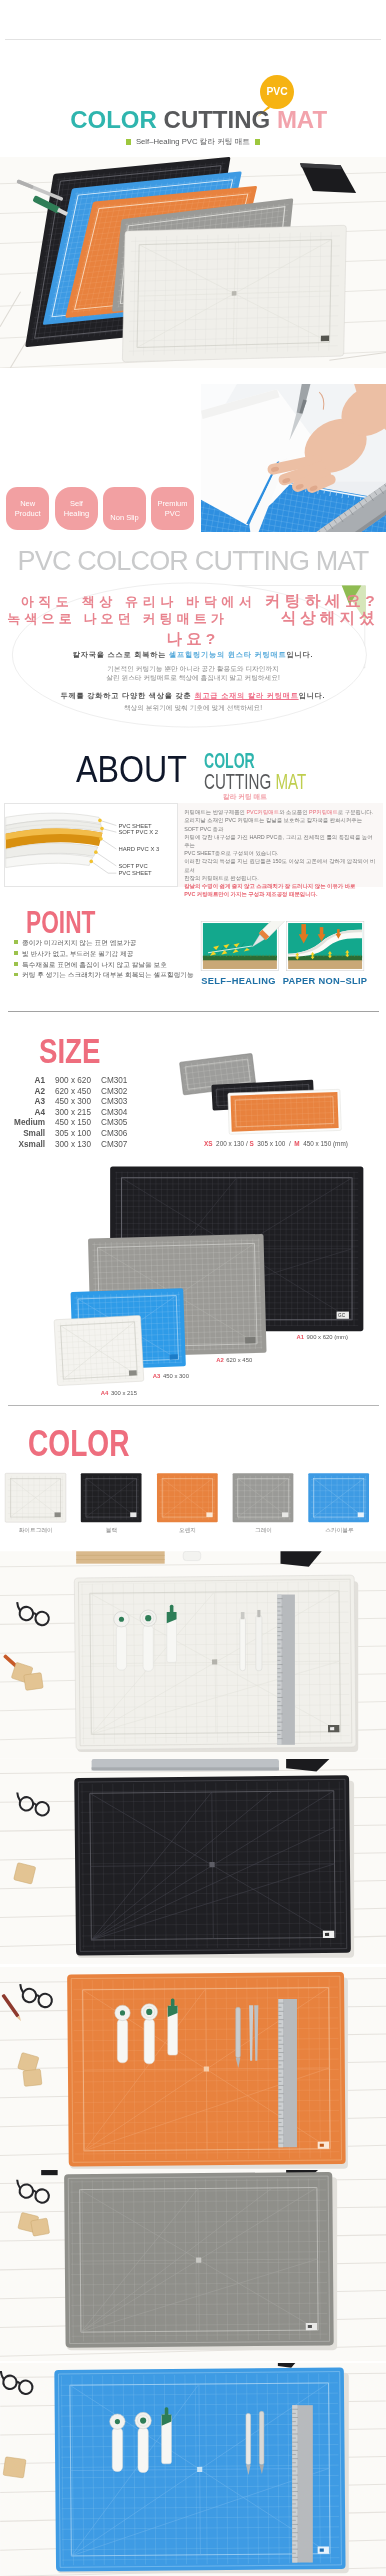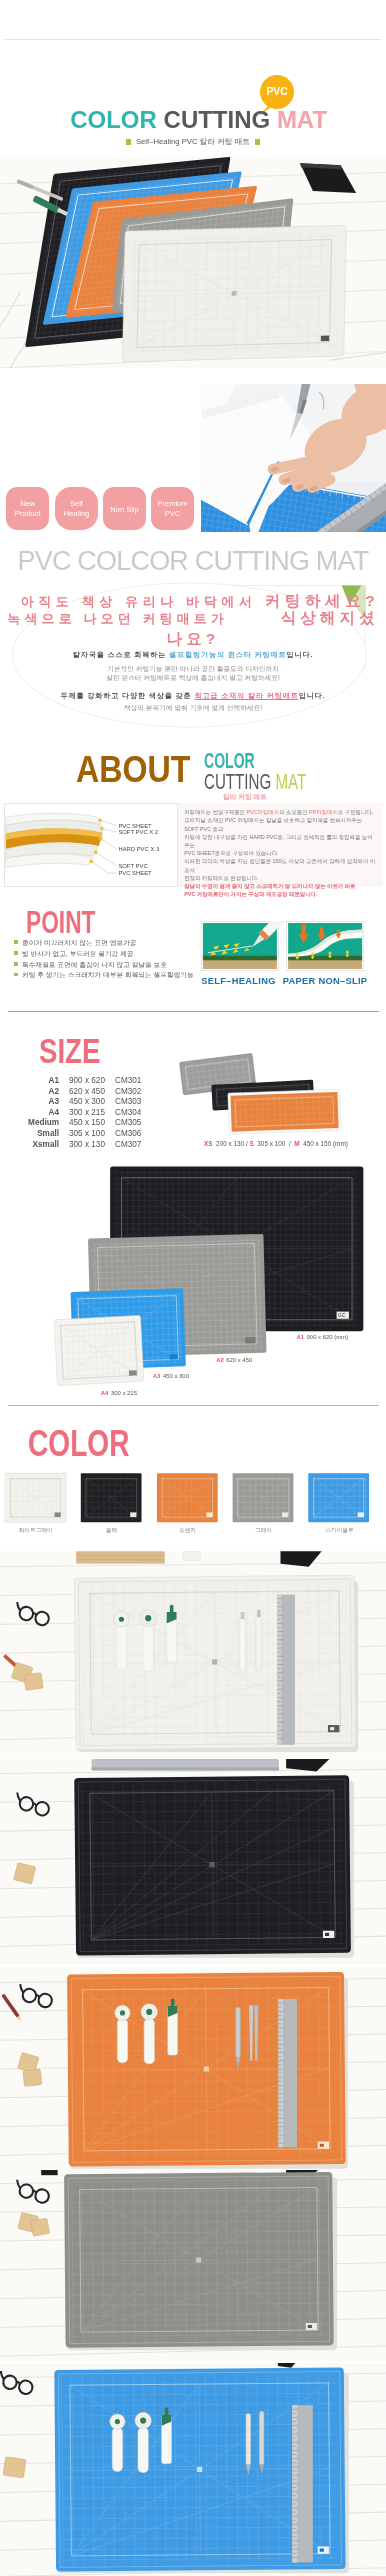--- a/index.html
+++ b/index.html
@@ -184,21 +184,21 @@
 <g stroke="#7E8286" stroke-width="1">
           <path d="M205 240 v14 M217 240 v9 M229 240 v14 M241 240 v9 M253 240 v14 M265 240 v9 M277 240 v14 M289 240 v9 M301 240 v14 M313 240 v9 M325 240 v14 M337 240 v9 M349 240 v14 M361 240 v9 M373 240 v14 M385 240 v9 M397 240 v14 M409 240 v9 M421 240 v14 M433 240 v9 M445 240 v14"></path>
         </g>
 </g>
 </svg>
 
 <div class="abs" style="left:6.2px;top:487px;width:43px;height:43px;border-radius:11.3px;background:#F2A0A2;color:#fff;font-size:7.5px;text-align:center;padding-top:12.4px;line-height:9.3px;">New<br>Product</div>
 
 <div class="abs" style="left:55px;top:487px;width:43px;height:43px;border-radius:16px;background:#F2A0A2;color:#fff;font-size:7.5px;text-align:center;padding-top:12.4px;line-height:9.3px;">Self<br>Healing</div>
 
-<div class="abs" style="left:103px;top:487px;width:43px;height:43px;border-radius:11.3px;background:#F2A0A2;color:#fff;font-size:7.5px;text-align:center;padding-top:18px;line-height:9.3px;">Non Slip</div>
+<div class="abs" style="left:103px;top:487px;width:43px;height:43px;border-radius:11.3px;background:#F2A0A2;color:#fff;font-size:7.5px;text-align:center;padding-top:26px;line-height:9.3px;">Non Slip</div>
 
 <div class="abs" style="left:151px;top:487px;width:43px;height:43px;border-radius:11.3px;background:#F2A0A2;color:#fff;font-size:7.5px;text-align:center;padding-top:12.4px;line-height:9.3px;">Premium<br>PVC</div>
 
 <div class="abs ctr" style="top:548px;font-size:27px;font-weight:normal;color:#C9CACB;letter-spacing:-0.8px;line-height:27px;">PVC COLCOR CUTTING MAT</div>
 
 <svg class="abs" style="left:0;top:574px;" width="386" height="160" viewBox="0 0 750 310">
 <rect x="300" y="22" width="409" height="160" fill="#fff" stroke="#ddd" stroke-width="1"></rect>
 <ellipse cx="368" cy="157" rx="344" ry="140" fill="#fff" stroke="#ddd" stroke-width="1"></ellipse>
 
 <polygon points="664,22 711,22 711,92" fill="#D6E6BA"></polygon>
@@ -208,21 +208,21 @@
 <div class="abs ctr" style="top:591px;font-size:13px;color:#E8838E;font-weight:bold;letter-spacing:4.6px;padding-left:14px;">아직도 책상 유리나 바닥에서 <span style="font-size:15.5px;">커팅하세요?</span></div>
 
 <div class="abs ctr" style="top:608px;font-size:13px;color:#E8838E;font-weight:bold;letter-spacing:4.1px;">녹색으로 나오던 커팅매트가 <span style="font-size:15.5px;margin-left:45px;">식상해지셨나요?</span></div>
 
 <div class="abs ctr" style="top:650px;font-size:7.2px;font-weight:bold;color:#555;letter-spacing:0.8px;">칼자국을 스스로 회복하는 <span style="color:#58ABDB;">셀프힐링기능의 윈스타 커팅매트</span>입니다.</div>
 <div class="abs ctr" style="top:665px;font-size:6.7px;color:#888;">기본적인 커팅기능 뿐만 아니라 공간 활용도와 디자인까지</div>
 <div class="abs ctr" style="top:674px;font-size:6.7px;color:#888;">살린 윈스타 커팅매트로 책상에 흠집내지 말고 커팅하세요!</div>
 <div class="abs ctr" style="top:691px;font-size:7.2px;font-weight:bold;color:#555;letter-spacing:0.8px;">두께를 강화하고 다양한 색상을 갖춘 <span style="color:#F0708A;text-decoration:underline;">최고급 소재의 칼라 커팅매트</span>입니다.</div>
 <div class="abs ctr" style="top:704px;font-size:6.7px;color:#888;">책상의 분위기에 맞춰 기호에 맞게 선택하세요!</div>
 
-<div class="abs" style="left:76px;top:751px;font-size:37px;font-weight:bold;color:#a16207;line-height:37px;"><span class="cond" style="transform:scaleX(0.87);">ABOUT</span></div>
+<div class="abs" style="left:76px;top:751px;font-size:37px;font-weight:normal;color:#0f172a;line-height:37px;"><span class="cond" style="transform:scaleX(0.87);">ABOUT</span></div>
 <div class="abs" style="left:204px;top:750px;font-size:21.6px;font-weight:bold;line-height:21.6px;color:#2FB5AE;"><span class="cond" style="transform:scaleX(0.65);">COLOR</span></div>
 <div class="abs" style="left:204px;top:771px;font-size:21.6px;font-weight:normal;line-height:21.6px;color:#58595B;"><span class="cond" style="transform:scaleX(0.70);">CUTTING <span style="color:#BFCE4E;">MAT</span></span></div>
 
 <div class="abs" style="left:204px;top:793px;width:82px;text-align:center;font-size:6.7px;font-weight:bold;color:#F2A0A8;">칼라 커팅 매트</div>
 
 <div id="layers" class="abs" style="left:4.1px;top:803px;width:174px;height:84px;border:0.5px solid #E5E5E5;background:#fff;">
 <svg width="173" height="83" viewBox="0 0 335 162">
 
 <path d="M0,26 C60,16 120,14 182,26 L186,38 C120,26 60,30 0,42 Z" fill="#F7F7F5" stroke="#D0D0CC" stroke-width="1"></path>
 
@@ -335,21 +335,21 @@
 </g>
 </svg>
 
 <div class="abs" style="left:198px;top:976px;width:81px;text-align:center;font-size:9.3px;font-weight:bold;color:#1D6FA5;letter-spacing:0.3px;">SELF–HEALING</div>
 <div class="abs" style="left:282px;top:976px;width:86px;text-align:center;font-size:9.3px;font-weight:bold;color:#1D6FA5;letter-spacing:0.3px;">PAPER NON–SLIP</div>
 
 <div class="abs" style="left:7.7px;top:1011px;width:371px;height:1px;background:#a2a2a2;"></div>
 
 <div class="abs" style="left:39px;top:1033px;font-size:35px;font-weight:bold;line-height:35px;color:#EE6E7E;"><span class="cond" style="transform:scaleX(0.79);">SIZE</span></div>
 
-<div id="stable" class="abs" style="left:27px;top:1076px;font-size:8.2px;color:#555;line-height:10.6px;">
+<div id="stable" class="abs" style="left:13px;top:1076px;font-size:8.2px;color:#555;line-height:10.6px;">
 <div><span style="display:inline-block;width:32px;text-align:right;font-weight:bold;">A1</span><span style="display:inline-block;width:56px;text-align:center;">900 x 620</span><span>CM301</span></div>
 <div><span style="display:inline-block;width:32px;text-align:right;font-weight:bold;">A2</span><span style="display:inline-block;width:56px;text-align:center;">620 x 450</span><span>CM302</span></div>
 <div><span style="display:inline-block;width:32px;text-align:right;font-weight:bold;">A3</span><span style="display:inline-block;width:56px;text-align:center;">450 x 300</span><span>CM303</span></div>
 <div><span style="display:inline-block;width:32px;text-align:right;font-weight:bold;">A4</span><span style="display:inline-block;width:56px;text-align:center;">300 x 215</span><span>CM304</span></div>
 <div><span style="display:inline-block;width:32px;text-align:right;font-weight:bold;">Medium</span><span style="display:inline-block;width:56px;text-align:center;">450 x 150</span><span>CM305</span></div>
 <div><span style="display:inline-block;width:32px;text-align:right;font-weight:bold;">Small</span><span style="display:inline-block;width:56px;text-align:center;">305 x 100</span><span>CM306</span></div>
 <div><span style="display:inline-block;width:32px;text-align:right;font-weight:bold;">Xsmall</span><span style="display:inline-block;width:56px;text-align:center;">300 x 130</span><span>CM307</span></div>
 </div>
 
 <svg id="smats" class="abs" style="left:175px;top:1051px;" width="191" height="90" viewBox="0 0 370 175">

